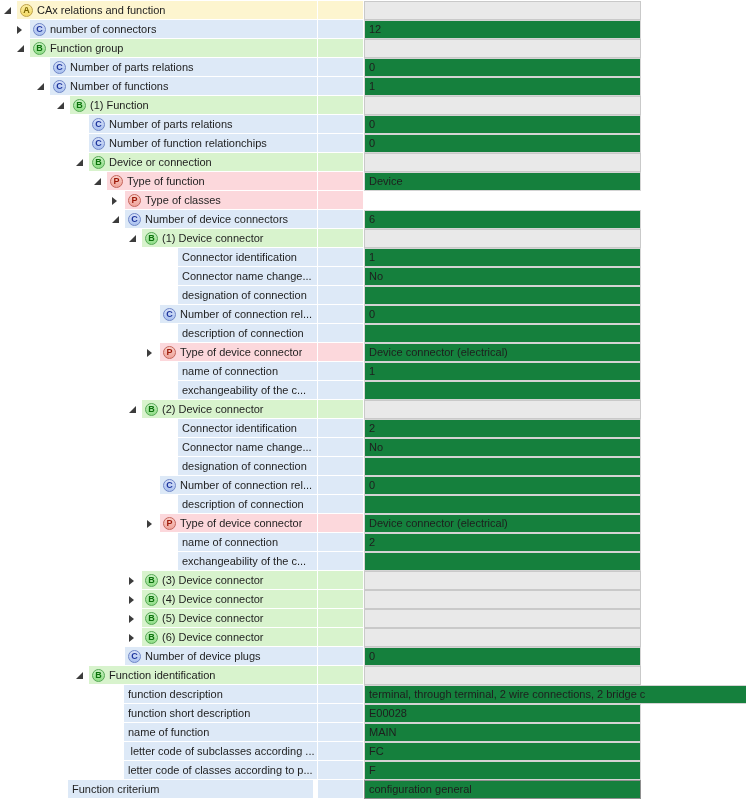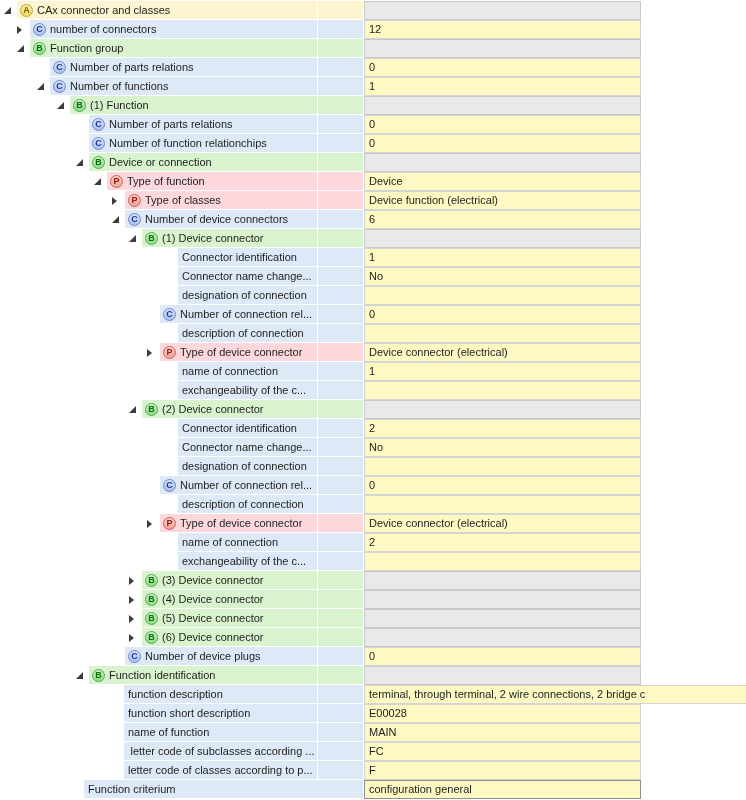--- a/index.html
+++ b/index.html
@@ -20,21 +20,21 @@
     position:absolute;top:0;height:18px;display:flex;align-items:center;
     background:var(--row-color);white-space:nowrap;overflow:hidden;
   }
   .spacer-cell{
     position:absolute;left:318px;width:45px;top:0;height:18px;
     background:var(--row-color);
   }
   .value-cell{
     position:absolute;left:364px;top:0;height:19px;width:277px;
     box-sizing:border-box;border:1px solid var(--value-cell-border);
-    background:#fef9c3;padding:2px 0 0 4px;white-space:nowrap;overflow:hidden;
+    background:#15803d;padding:2px 0 0 4px;white-space:nowrap;overflow:hidden;
   }
   .vc-gray{background:var(--value-cell-gray-bg);border-color:var(--value-cell-gray-border);}
   .vc-wide{width:420px;}
   .vc-focused{border-color:var(--value-cell-focused-border);}
 
   .expander{position:absolute;top:6px;width:0;height:0;}
   .expander.collapsed{
     border-top:4px solid transparent;border-bottom:4px solid transparent;
     border-left:5px solid var(--expander-color);
   }
@@ -56,21 +56,21 @@
   .label-text{margin-left:4px;white-space:nowrap;overflow:hidden;}
 </style>
 </head>
 <body>
 
 <div class="grid">
     <div class="row color-yellow">
     <div class="expander expanded" style="left: 4px;"></div>
     <div class="label-cell" style="left: 17px; width: 300px;">
       <span class="badge badge-a">A</span>
-      <span class="label-text">CAx connector and classes</span>
+      <span class="label-text">CAx relations and function</span>
     </div>
     <div class="spacer-cell"></div>
     <div class="value-cell vc-gray"></div>
   </div>
     <div class="row color-blue">
     <div class="expander collapsed" style="left: 17px;"></div>
     <div class="label-cell" style="left: 30px; width: 287px;">
       <span class="badge badge-c">C</span>
       <span class="label-text">number of connectors</span>
     </div>
@@ -149,21 +149,20 @@
     <div class="spacer-cell"></div>
     <div class="value-cell vc-white">Device</div>
   </div>
     <div class="row color-pink">
     <div class="expander collapsed" style="left: 112px;"></div>
     <div class="label-cell" style="left: 125px; width: 192px;">
       <span class="badge badge-p">P</span>
       <span class="label-text">Type of classes</span>
     </div>
     <div class="spacer-cell"></div>
-    <div class="value-cell vc-white">Device function (electrical)</div>
   </div>
     <div class="row color-blue">
     <div class="expander expanded" style="left: 112px;"></div>
     <div class="label-cell" style="left: 125px; width: 192px;">
       <span class="badge badge-c">C</span>
       <span class="label-text">Number of device connectors</span>
     </div>
     <div class="spacer-cell"></div>
     <div class="value-cell vc-white">6</div>
   </div>
@@ -423,20 +422,20 @@
 
     <div class="label-cell" style="left: 124px; width: 193px;">
 
       <span class="label-text">letter code of classes according to p...</span>
     </div>
     <div class="spacer-cell"></div>
     <div class="value-cell vc-white">F</div>
   </div>
     <div class="row color-blue">
 
-    <div class="label-cell" style="left: 84px; width: 245px;">
+    <div class="label-cell" style="left: 68px; width: 245px;">
 
       <span class="label-text">Function criterium</span>
     </div>
     <div class="spacer-cell"></div>
     <div class="value-cell vc-focused">configuration general</div>
   </div>
   </div>
 
 </body></html>

